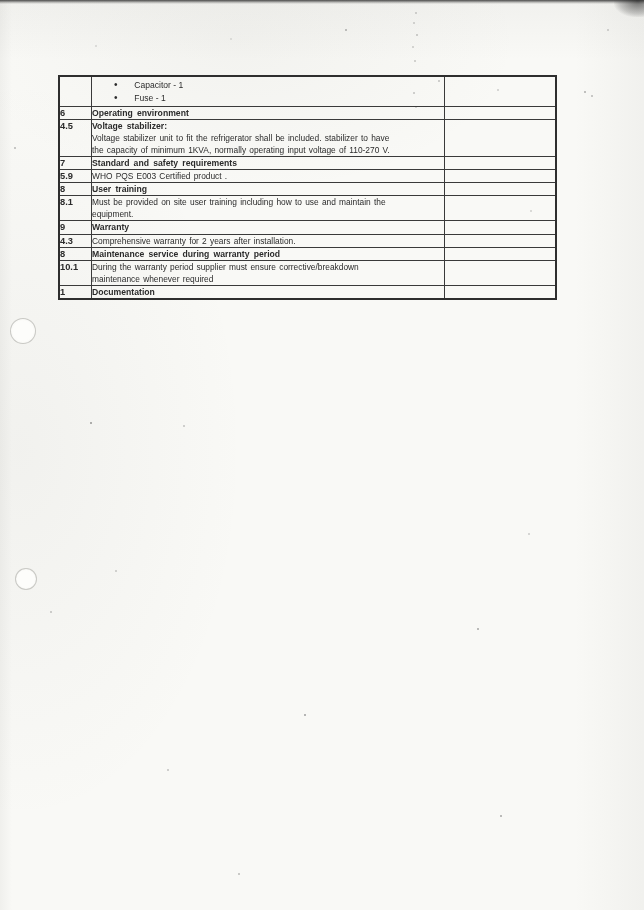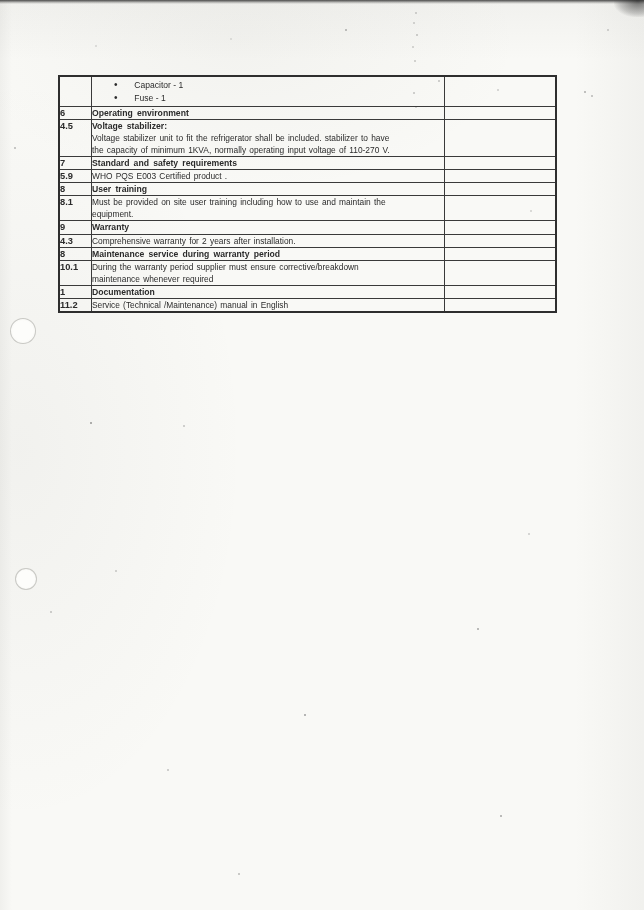--- a/index.html
+++ b/index.html
@@ -219,23 +219,16 @@
           </td>
           <td></td>
         </tr>
         <tr class="heading-row">
           <td class="num">1</td>
           <td class="desc">
             <div class="cell-text bold">Documentation</div>
           </td>
           <td></td>
         </tr>
-        <tr>
-          <td class="num">11.2</td>
-          <td class="desc">
-            <div class="cell-text">Service (Technical  /Maintenance)  manual in English</div>
-          </td>
-          <td></td>
-        </tr>
       </tbody>
   </table>
 
 </div>
 
 </body></html>

